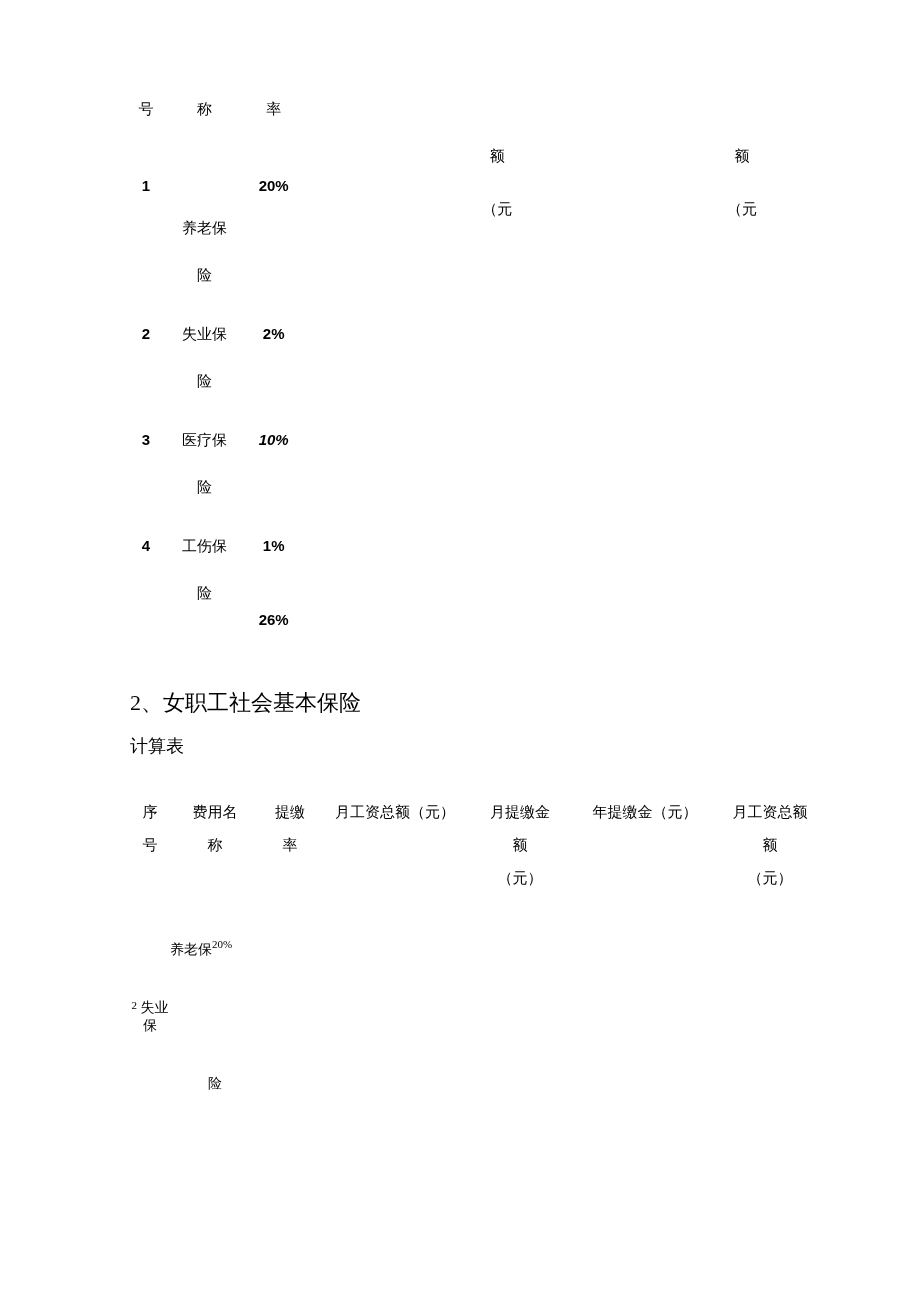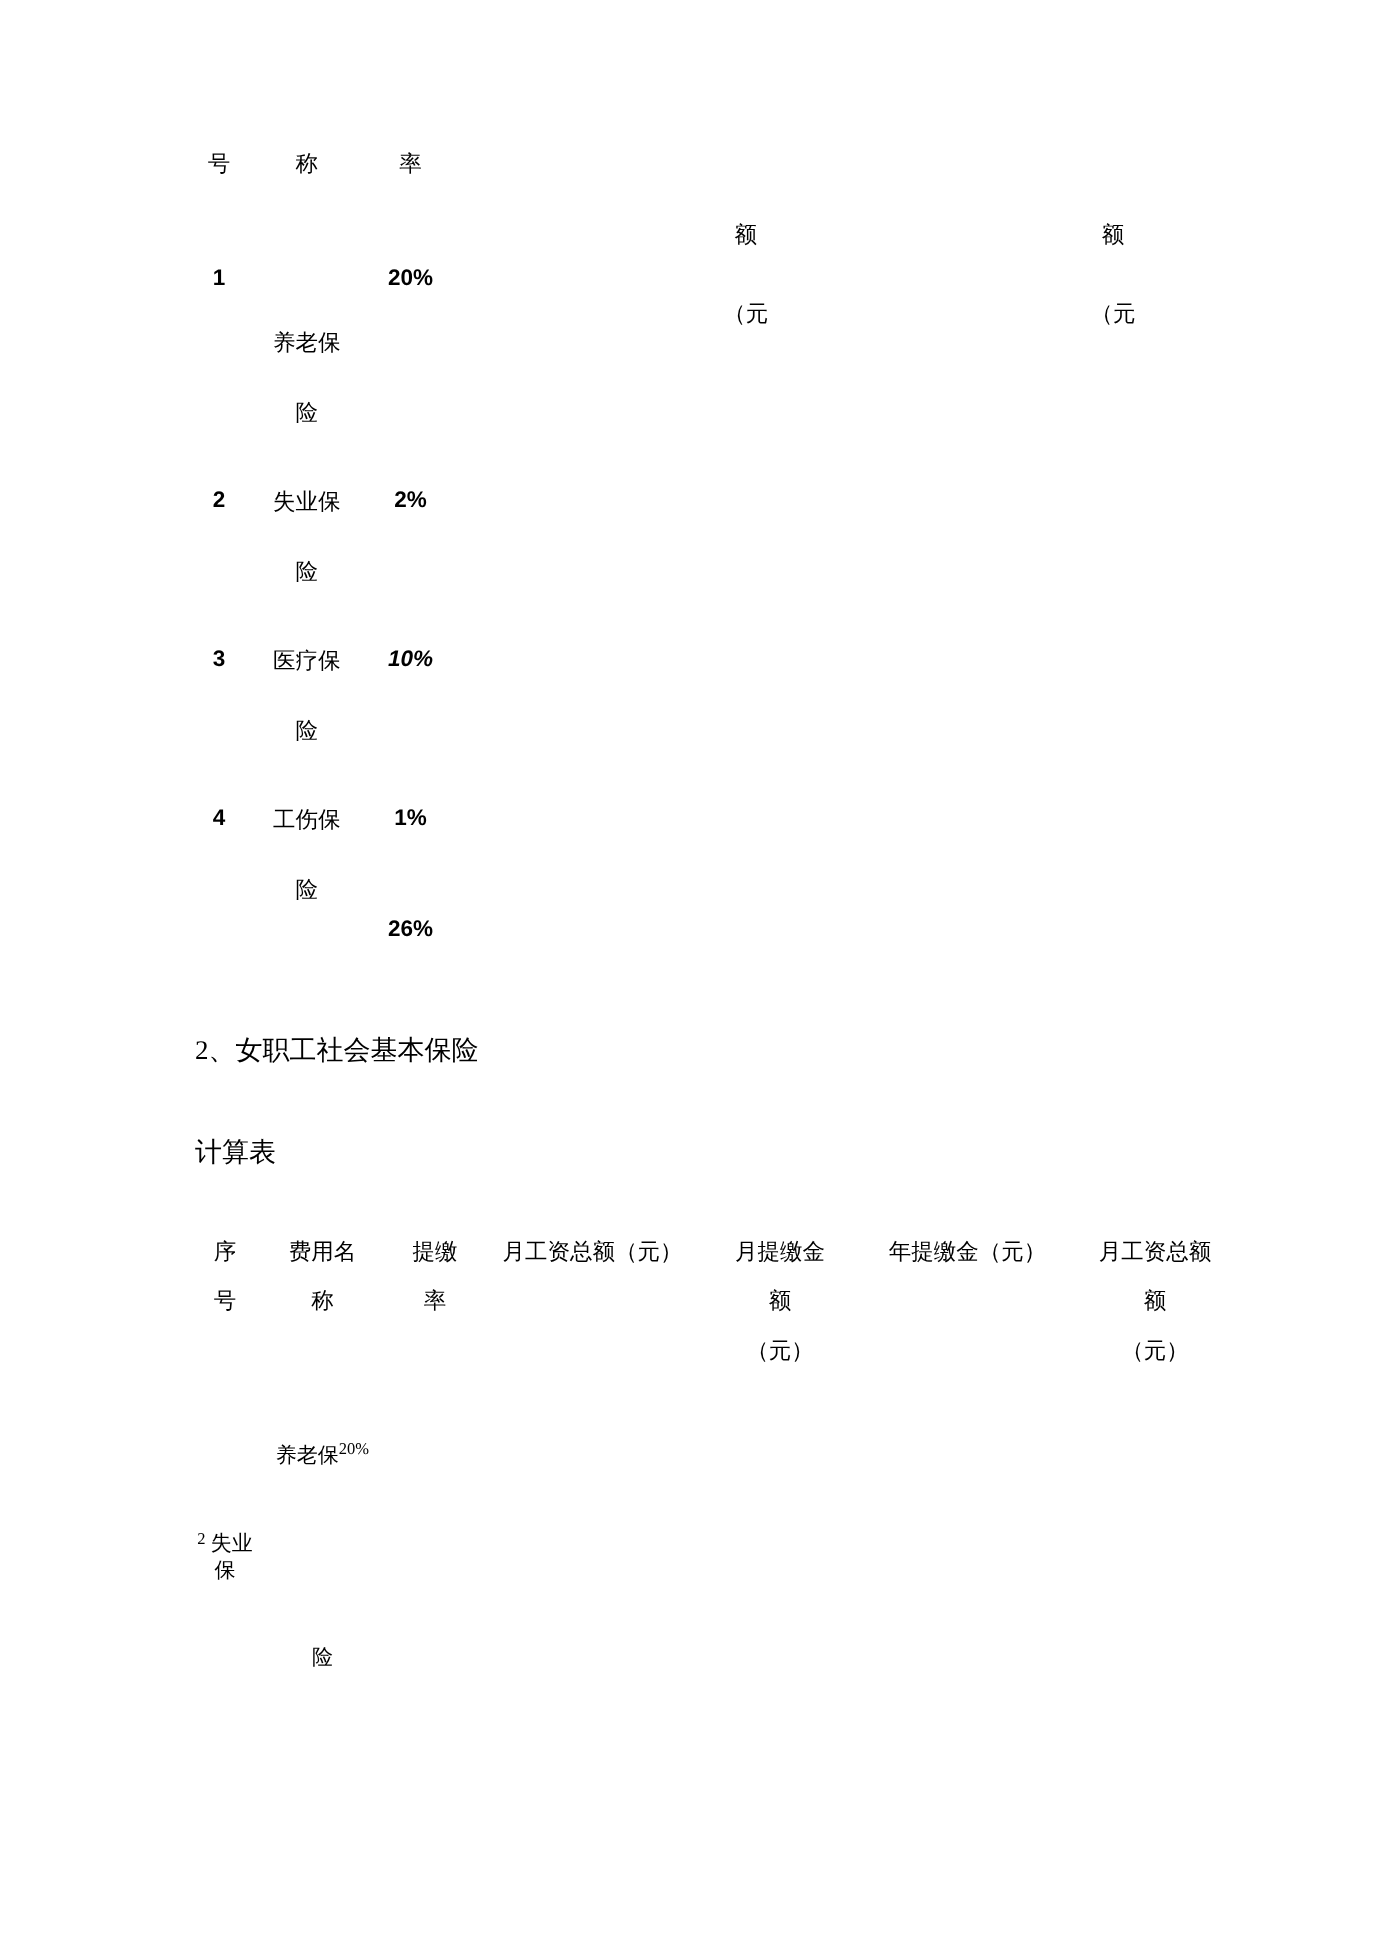--- a/index.html
+++ b/index.html
@@ -32,26 +32,26 @@
   .c-mwage { width: 140px; }
   .c-mamt  { width: 90px; }
   .c-ywage { width: 140px; }
   .c-yamt  { width: 90px; }
   .name-l2 { display:block; margin-top: 28px; }
 
   .hdr-row1 td { padding-bottom: 10px; }
   .hdr-row2 td { padding-top: 18px; }
 
   .section-title {
-    font-size: 18px;
+    font-size: 22px;
     margin: 60px 0 0 0;
   }
   .section-sub {
     font-size: 18px;
-    margin: 44px 0 45px 0;
+    margin: 16px 0 45px 0;
   }
 
   .tbl2 {
     width: 100%;
     border-collapse: collapse;
     table-layout: fixed;
   }
   .tbl2 td {
     vertical-align: top;
     font-size: 15px;
@@ -224,21 +224,21 @@
           <td></td>
           <td></td>
           <td></td>
       <td>（元）</td>
       <td></td>
       <td>（元）</td>
     </tr>
 
     <tr class="t2-body1">
       <td></td>
-      <td style="text-align:center; padding-right:0;">
+      <td style="text-align:left; padding-right:0;">
         <span>养老保</span><span class="sup">20%</span>
       </td>
       <td></td>
           <td></td>
           <td></td>
           <td></td>
           <td></td>
     </tr>
 
     <tr class="t2-body2">

